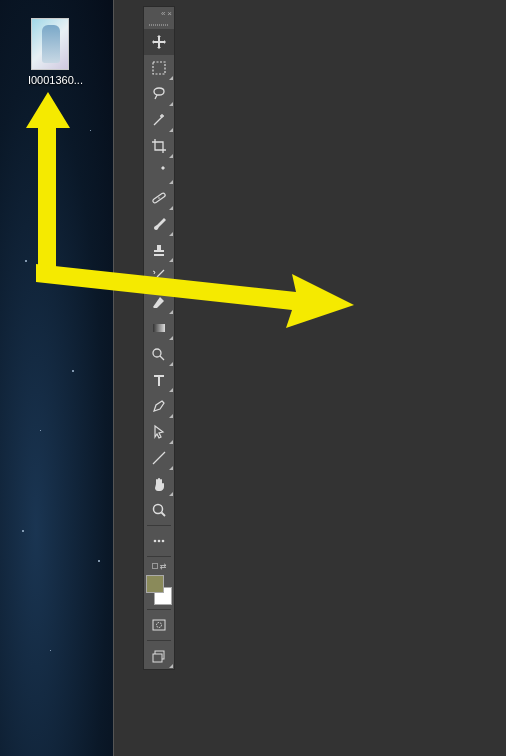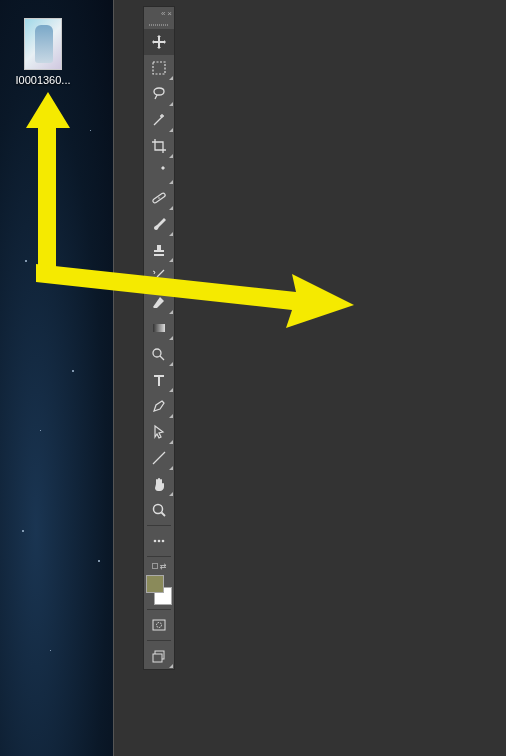--- a/index.html
+++ b/index.html
@@ -25,23 +25,23 @@
     .s3 { width: 1px; height: 1px; top: 130px; left: 90px; }
     .s4 { width: 2px; height: 2px; top: 530px; left: 22px; }
     .s5 { width: 1px; height: 1px; top: 650px; left: 50px; }
     .s6 { width: 2px; height: 2px; top: 560px; left: 98px; }
     .s7 { width: 1px; height: 1px; top: 430px; left: 40px; }
 
     
     .file-icon {
       position: absolute;
       top: 18px;
-      left: 10px;
+      left: 17px;
       width: 66px;
-      text-align: center;
+      text-align: right;
     }
     .file-thumb {
       width: 38px;
       height: 52px;
       margin: 0 auto 4px;
       border: 1px solid #ccc;
       background: linear-gradient(135deg, #a0d8e8 0%, #e8f0f4 50%, #d0c8e0 100%);
       position: relative;
     }
     .file-thumb::after {

